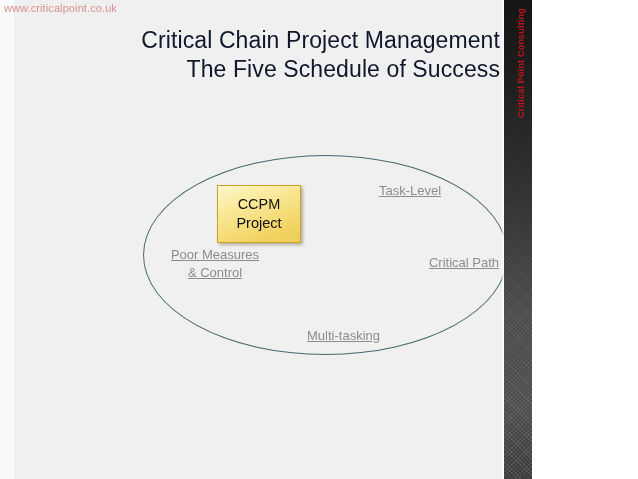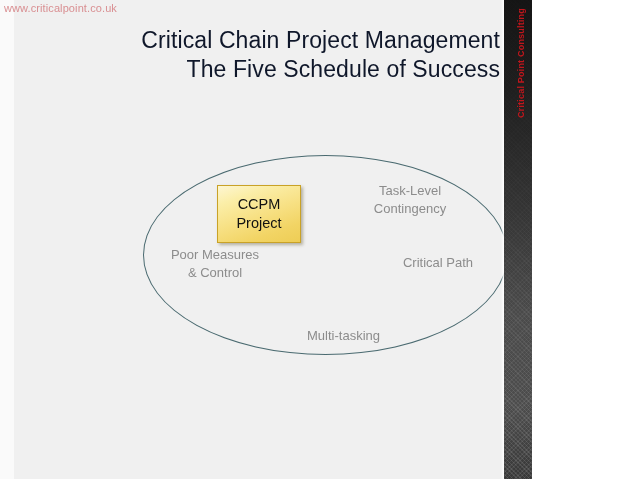--- a/index.html
+++ b/index.html
@@ -123,24 +123,25 @@
   }
 
   
   .elabel {
     position: absolute;
     color: #8c8c8c;
     font-size: 13px;
     line-height: 1.35;
     text-align: center;
     white-space: nowrap;
+    text-decoration: underline;
   }
   .lbl-task       { left: 340px; top: 182px; width: 140px; }
   .lbl-poor       { left: 150px; top: 246px; width: 130px; }
-  .lbl-critical   { left: 376px; top: 254px; width: 124px; }
+  .lbl-critical   { left: 402px; top: 254px; width: 124px; }
   .lbl-multi      { left: 260px; top: 327px; width: 120px; text-align: right; }
 
   
   .ccpm-box {
     position: absolute;
     left: 217px;
     top: 185px;
     width: 84px;
     height: 58px;
     box-sizing: border-box;
@@ -185,21 +186,20 @@
 
   <div class="title-block">
     <span class="title-line">Critical Chain Project Management</span>
     <span class="title-line">The Five Schedule of Success</span>
   </div>
 
   <div class="ellipse"></div>
 
   <div class="elabel lbl-task">
     <div>Task-Level</div>
-    <div>Contingency</div>
   </div>
 
   <div class="elabel lbl-poor">
     <div>Poor Measures</div>
     <div>&amp; Control</div>
   </div>
 
   <div class="elabel lbl-critical">
     <div>Critical Path</div>
   </div>

